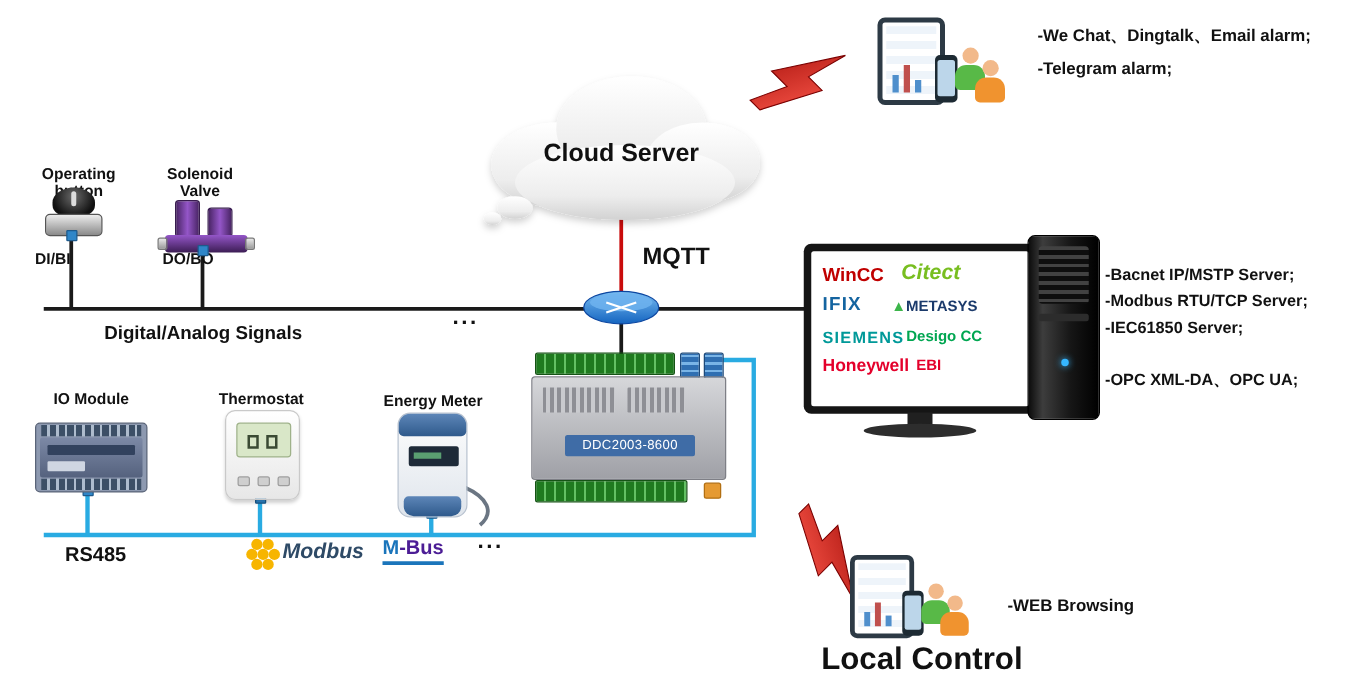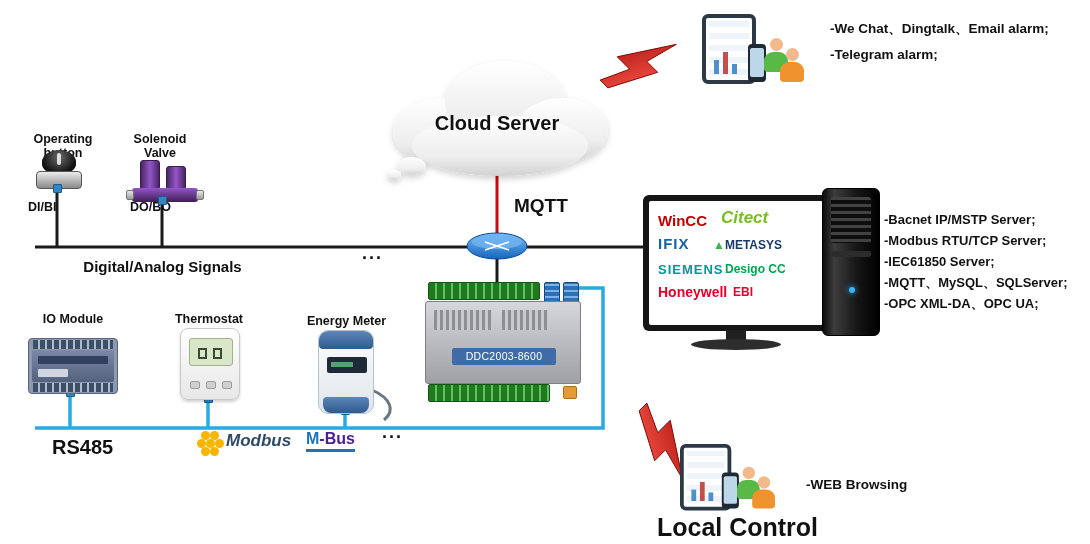--- a/index.html
+++ b/index.html
@@ -214,21 +214,20 @@
 
   <div class="abs tower" style="left:822px;top:188px">
     <div class="tw-vents"></div>
     <div class="tw-slot"></div>
     <div class="tw-led"></div>
   </div>
 
   <div class="lbl" style="left:884px;top:213px;font-size:13px">-Bacnet IP/MSTP Server;</div>
   <div class="lbl" style="left:884px;top:234px;font-size:13px">-Modbus RTU/TCP Server;</div>
   <div class="lbl" style="left:884px;top:255px;font-size:13px">-IEC61850 Server;</div>
-  <div class="lbl" style="left:884px;top:276px;font-size:13px">-MQTT、MySQL、SQLServer;</div>
   <div class="lbl" style="left:884px;top:297px;font-size:13px">-OPC XML-DA、OPC UA;</div>
 
   <div class="abs cluster" style="left:702px;top:14px">
     <div class="tab">
       <div class="chartbar" style="left:8px;width:5px;height:14px"></div>
       <div class="chartbar" style="left:17px;width:5px;height:22px;background:#c0504d"></div>
       <div class="chartbar" style="left:26px;width:5px;height:10px"></div>
     </div>
     <div class="phone" style="left:46px;top:30px"></div>
     <div class="person green" style="left:62px;top:24px">
@@ -264,21 +263,21 @@
     <div class="t-btn" style="left:41px"></div>
   </div>
 
   <div class="lbl ctr" style="left:299px;top:314px;width:95px;font-size:12.5px">Energy Meter</div>
   <div class="abs emeter" style="left:318px;top:330px">
     <div class="em-top"></div>
     <div class="em-lcd"></div>
     <div class="em-bot"></div>
   </div>
 
-  <div class="lbl" style="left:52px;top:436px;font-size:20px">RS485</div>
+  <div class="lbl" style="left:52px;top:436px;font-size:16px">RS485</div>
   <div class="abs" style="left:196px;top:428px;width:100px;height:30px">
     <div class="modbus-gear" style="left:10px;top:11px"></div>
     <div class="lbl" style="left:30px;top:3px;font-size:17px;font-style:italic;color:#2e4a66">Modbus</div>
   </div>
   <div class="lbl mbus" style="left:306px;top:430px;font-size:16px">
     <span style="color:#1b75bb">M</span><span style="color:#4c1d95">-Bus</span>
   </div>
   <div class="lbl" style="left:382px;top:422px;font-size:18px;letter-spacing:2px">...</div>
 
   <div class="abs cluster" style="left:680px;top:444px;transform:scale(.95);transform-origin:top left">

